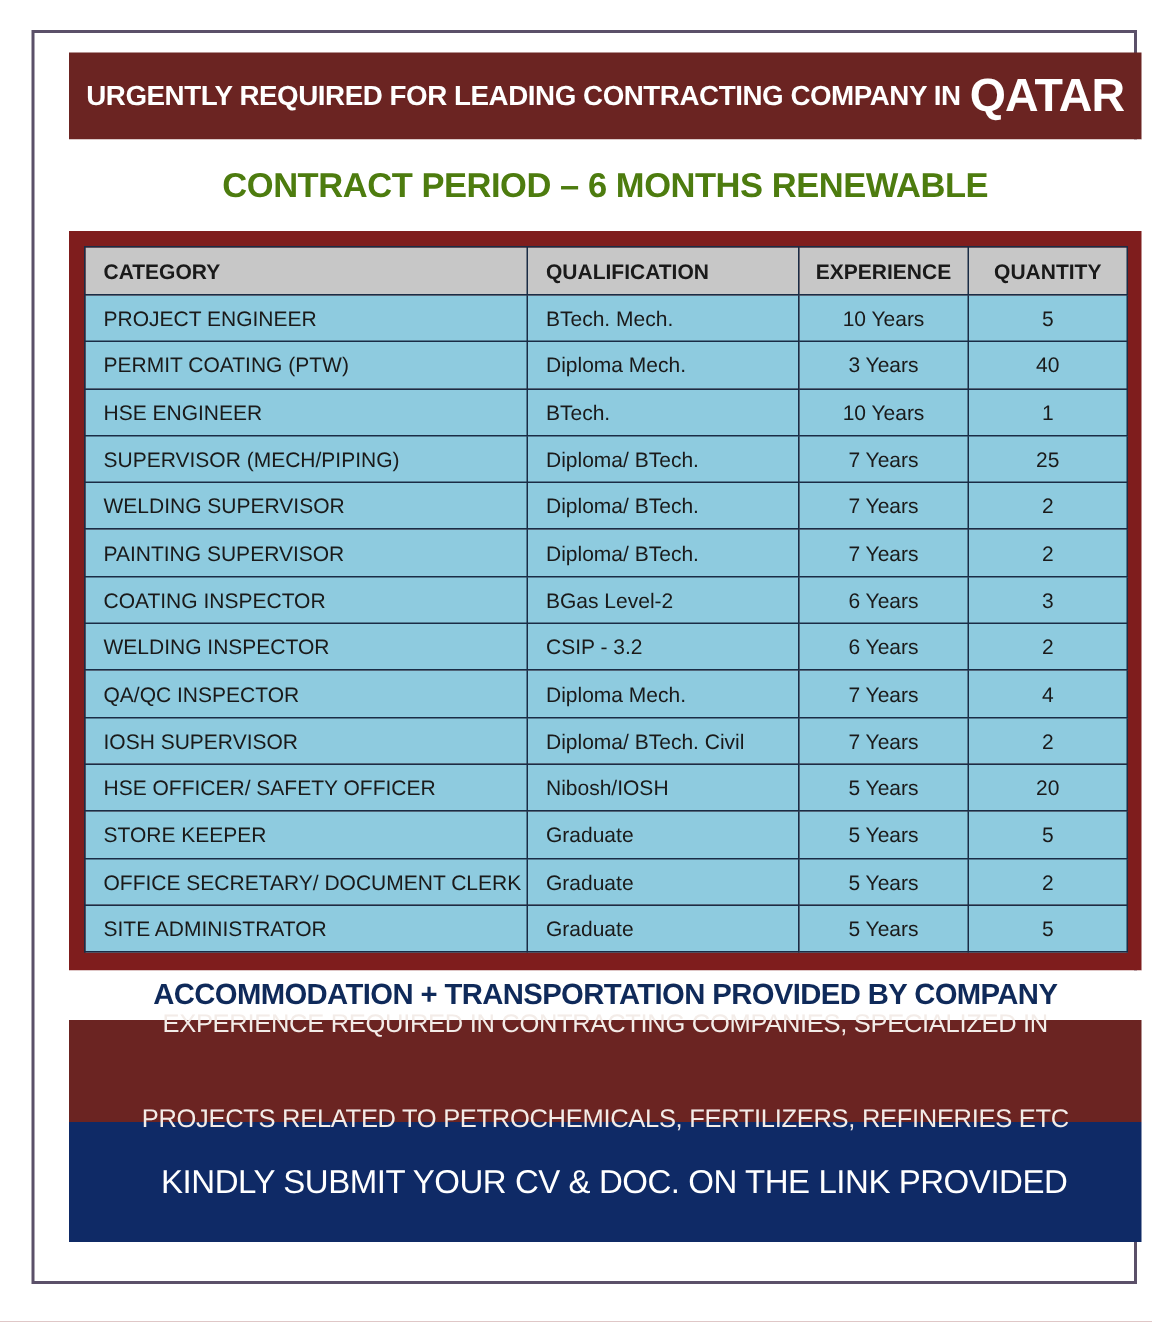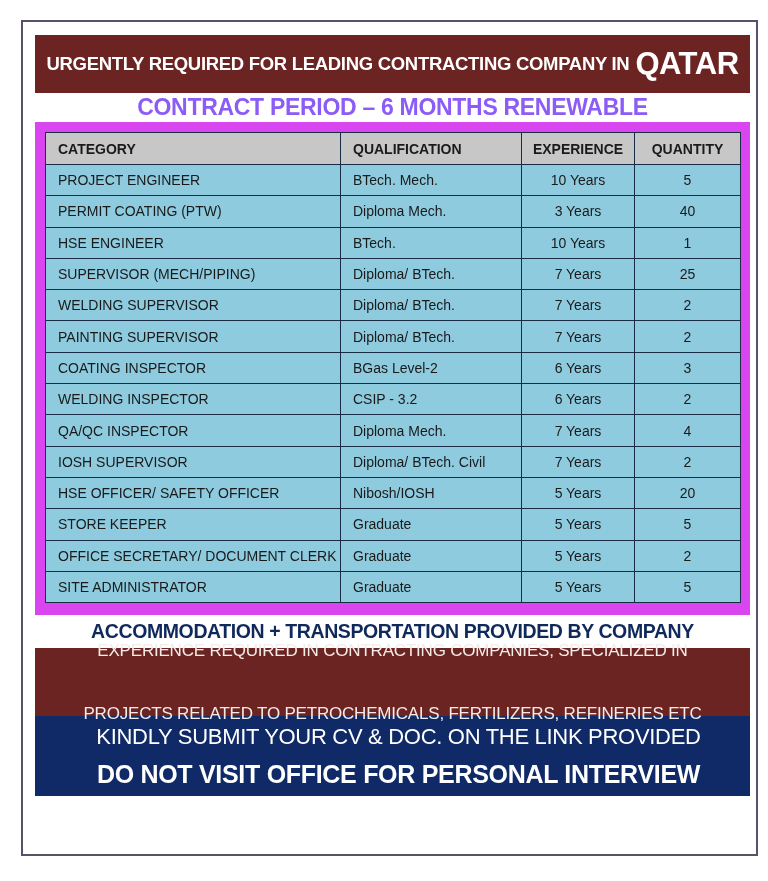--- a/index.html
+++ b/index.html
@@ -1,23 +1,23 @@
 <!DOCTYPE html>
 <html><head>
 <meta charset="utf-8">
 <style>
   html, body { margin:0; padding:0; background:#ffffff; }
   body { width:768px; height:881px; position:relative; font-family:"Liberation Sans", "DejaVu Sans", sans-serif; overflow:hidden; }
   .frame { position:absolute; left:21px; top:20px; width:737px; height:836px; border:2px solid #5b5069; box-sizing:border-box; background:#fff; }
-  .inner { position:absolute; left:35px; top:35px; width:715px; }
+  .inner { position:absolute; left:46px; top:35px; width:715px; }
   .hdr { background:#6b2422; height:58px; display:flex; align-items:center; justify-content:center; color:#ffffff; font-weight:bold; }
   .hdr .small { font-size:18.5px; letter-spacing:-0.3px; }
   .hdr .big { font-size:31px; margin-left:6px; letter-spacing:-0.5px; }
-  .period { background:#ffffff; height:29px; display:flex; align-items:center; justify-content:center; color:#8b5cf6; font-weight:bold; font-size:23px; letter-spacing:-0.3px; }
-  .tablewrap { background:#d946ef; padding:10px 10px 12px 10px; }
+  .period { background:#ffffff; height:61px; display:flex; align-items:center; justify-content:center; color:#4d7c0f; font-weight:bold; font-size:23px; letter-spacing:-0.3px; }
+  .tablewrap { background:#7f1d1d; padding:10px 10px 12px 10px; }
   table { border-collapse:collapse; width:100%; table-layout:fixed; }
   th, td { border:1.5px solid #1a2c45; height:31.3px; padding:0 0 0 12px; font-size:14px; color:#1a1a1a; text-align:left; box-sizing:border-box; }
   th { background:#c7c7c7; font-weight:bold; font-size:14px; height:32px; }
   td { background:#8ecbdf;margin-left:16px; }
   th.c, td.c { text-align:center; padding:0; }
   .col1 { width:295px; } .col2 { width:181px; } .col3 { width:113px; } .col4 { width:106px; }
   .accom { background:#ffffff; height:33px; display:flex; align-items:center; justify-content:center; color:#0f2a5a; font-weight:bold; font-size:19.5px; letter-spacing:-0.4px; }
   .exp { background:#6b2422; height:68px; display:flex; flex-direction:column; align-items:center; justify-content:center; color:#f3ece8; font-size:17px; line-height:26px; letter-spacing:-0.2px;gap:37px; }
   .navy { background:#0f2a66; height:80px; display:flex; flex-direction:column; align-items:center; justify-content:center; color:#ffffff;padding-left:12px; }
   .navy .l1 { font-size:22px; line-height:36px; letter-spacing:-0.3px; }
@@ -143,15 +143,14 @@
 
   <div class="accom">ACCOMMODATION + TRANSPORTATION PROVIDED BY COMPANY</div>
 
   <div class="exp">
     <div>EXPERIENCE REQUIRED IN CONTRACTING COMPANIES, SPECIALIZED IN</div>
     <div>PROJECTS RELATED TO PETROCHEMICALS, FERTILIZERS, REFINERIES ETC</div>
   </div>
 
   <div class="navy">
     <div class="l1">KINDLY SUBMIT YOUR CV &amp; DOC. ON THE LINK PROVIDED</div>
-    <div class="l2">DO NOT VISIT OFFICE FOR PERSONAL INTERVIEW</div>
   </div>
 </div>
 
 </body></html>

